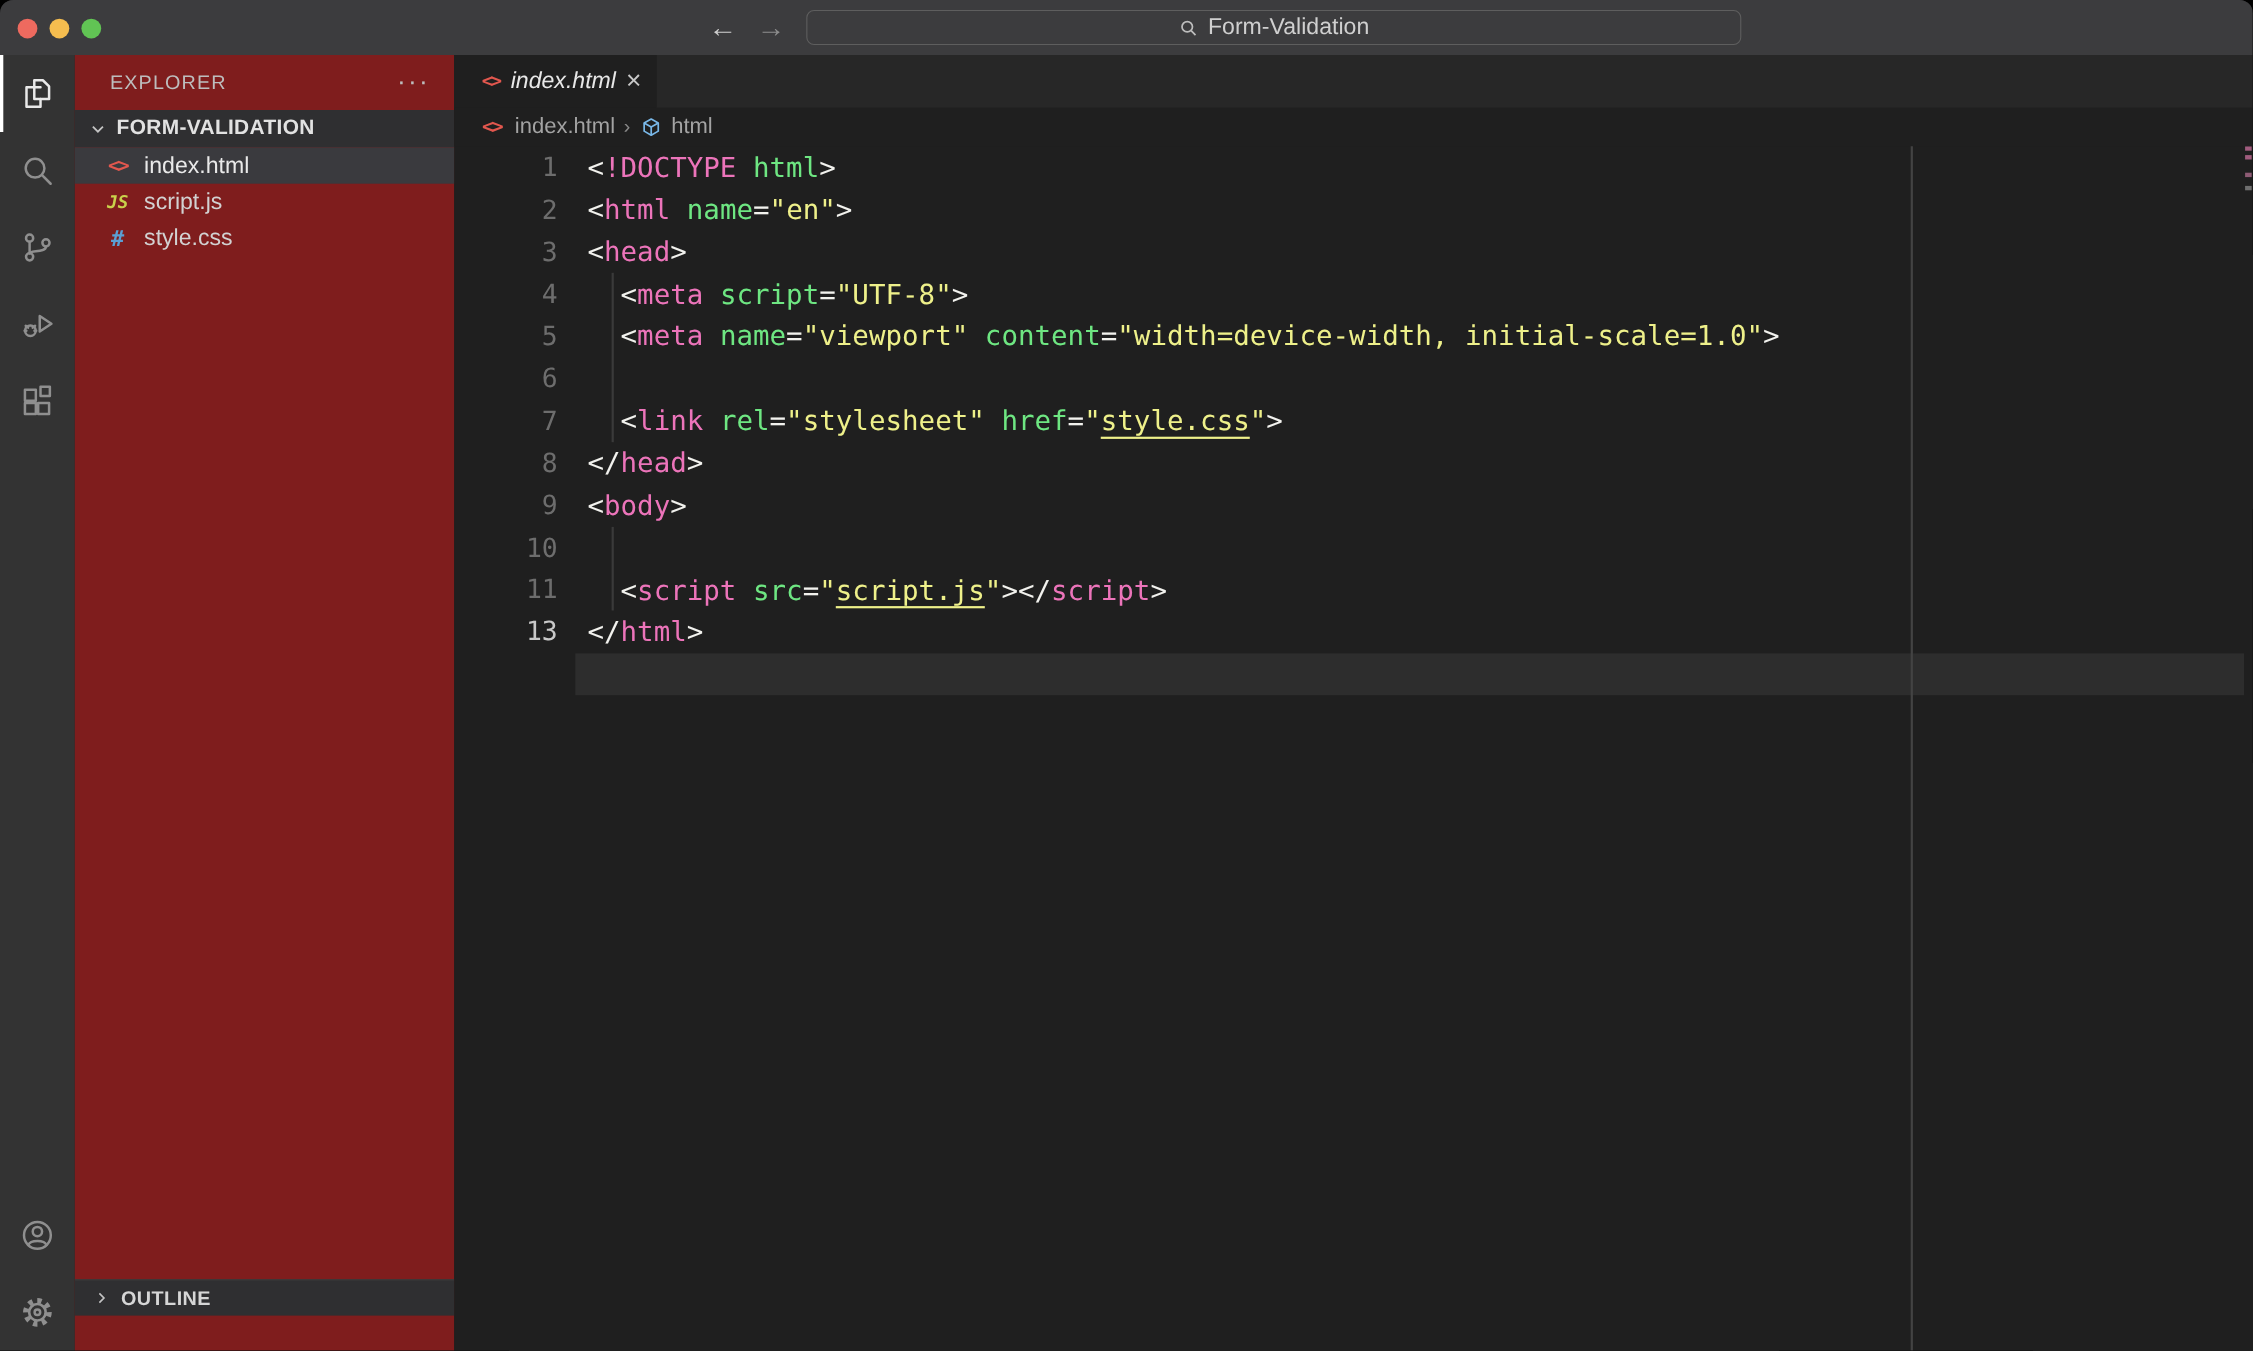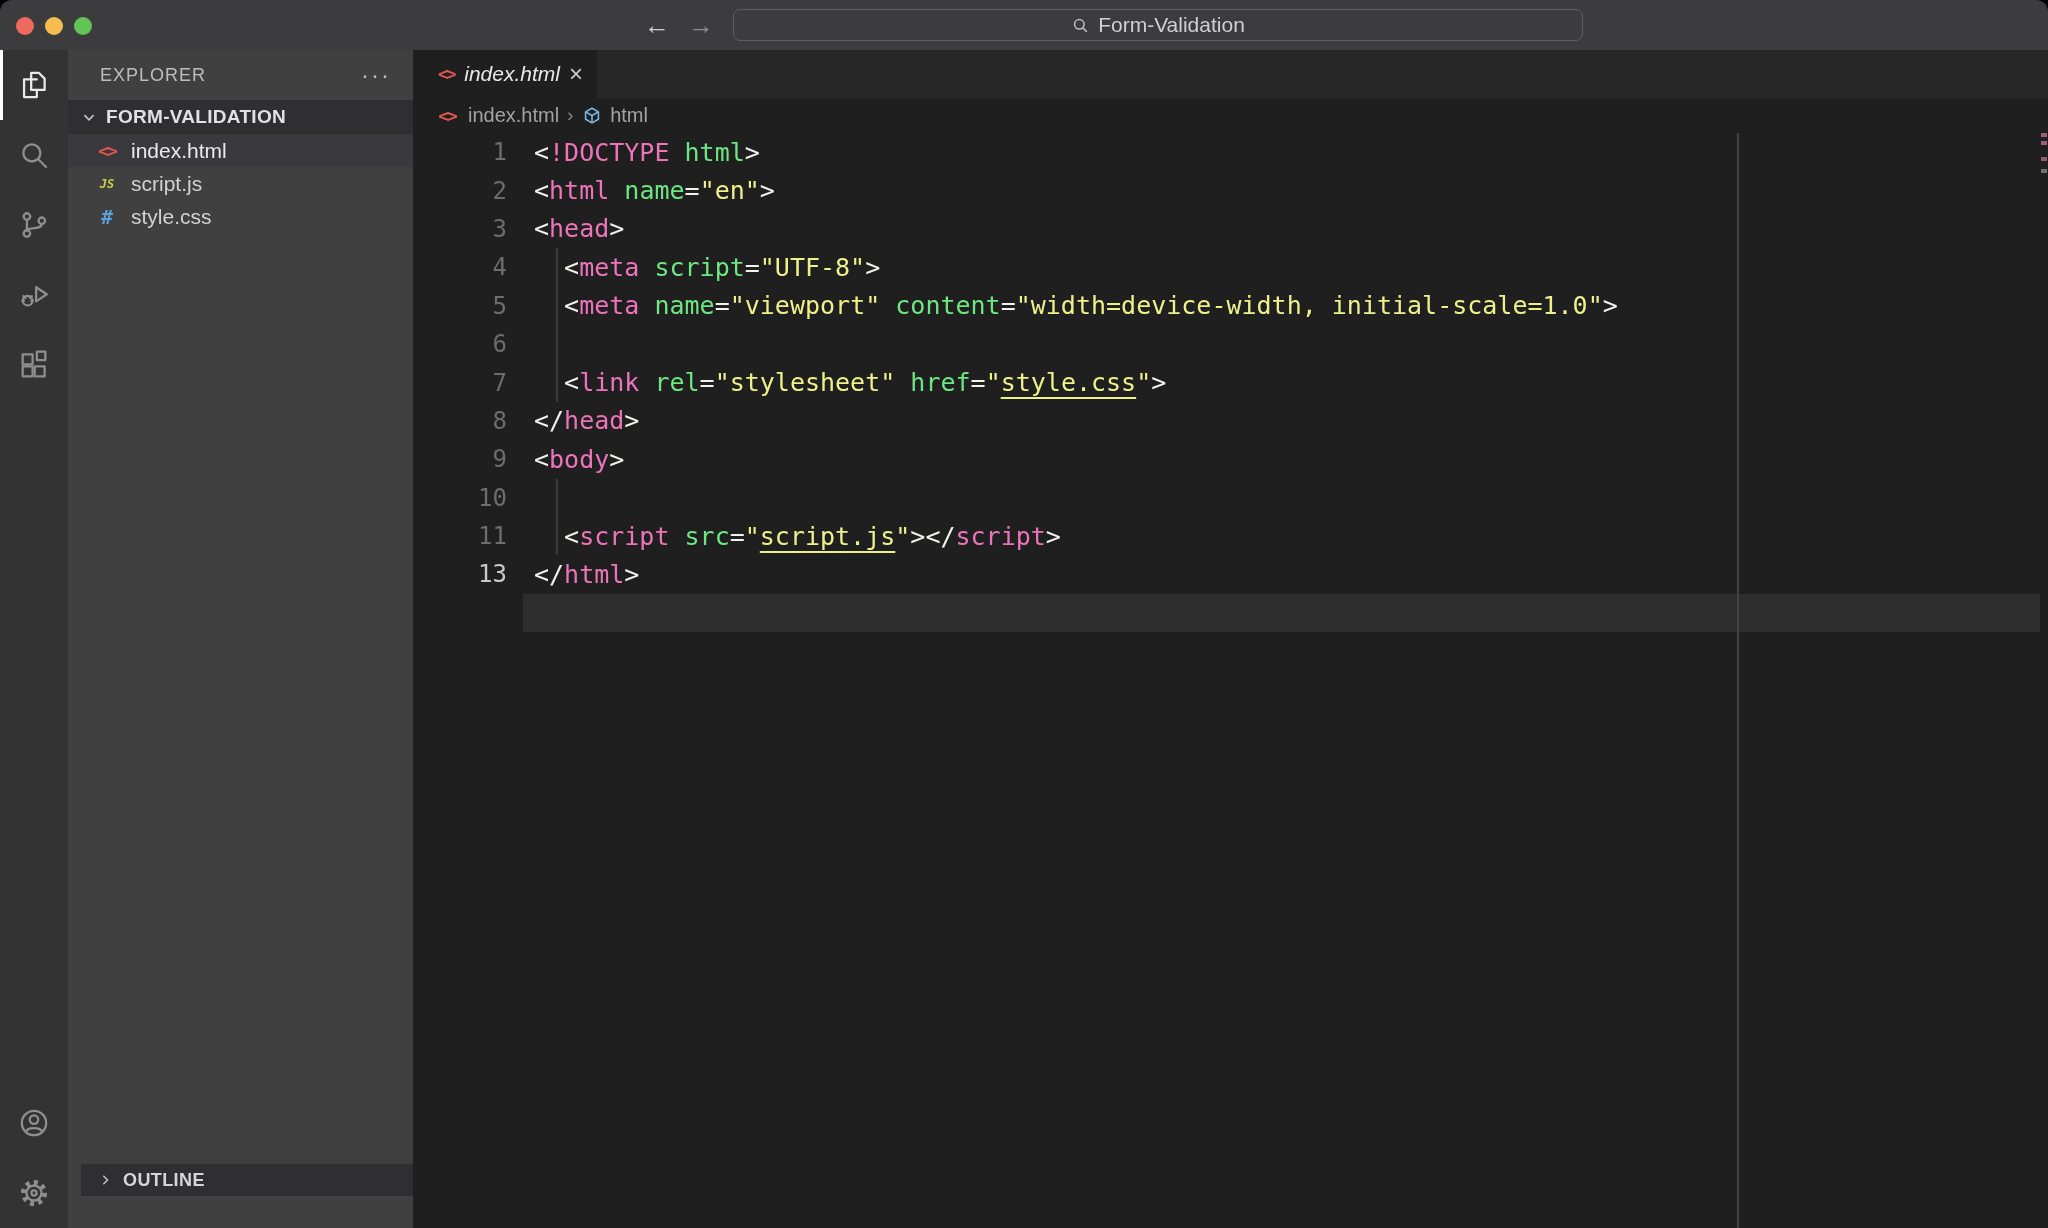--- a/index.html
+++ b/index.html
@@ -26,35 +26,35 @@
   .activitybar { position:absolute; left:0; top:50px; width:68px; bottom:0; background:#333333;
                  display:flex; flex-direction:column; }
   .ab-top { flex:1; display:flex; flex-direction:column; }
   .ab-bottom { display:flex; flex-direction:column; }
   .ab-item { position:relative; height:70px; display:flex; align-items:center; justify-content:center;
              color:#8f8f8f; }
   .ab-item.active { color:#e9e9e9; }
   .ab-item.active::before { content:""; position:absolute; left:0; top:0; bottom:0; width:3px; background:#ffffff; }
 
   
-  .sidebar { position:absolute; left:68px; top:50px; width:345px; bottom:0; background:#404040; }
+  .sidebar { position:absolute; left:68px; top:50px; width:345px; bottom:0; background:#7f1d1d; }
   .sb-header { height:50px; display:flex; align-items:center; padding:0 22px 0 32px; }
   .sb-header .sb-title { color:#bdbdbd; font-size:18px; letter-spacing:1px; }
   .sb-actions { margin-left:auto; color:#bdbdbd; font-size:24px; letter-spacing:2px; line-height:10px; }
   .sb-root { height:34px; background:#2f2f31; display:flex; align-items:center; gap:6px; padding-left:10px;
              color:#e2e2e2; font-weight:bold; font-size:19px; letter-spacing:.3px; }
   .sb-root svg { color:#c3c3c3; }
   .file-row { height:33px; display:flex; align-items:center; padding-left:25px; gap:10px;
               color:#d2d2d2; font-size:21px; }
   .file-row.selected { background:#3a3a3e; color:#e9e9e9; }
   .ficon { width:28px; text-align:center; font-family:"DejaVu Sans Mono", monospace; font-weight:bold; }
   .ficon.html { color:#e2574e; font-size:18px; letter-spacing:-2px; }
-  .ficon.js { color:#c9d14b; font-size:12px; font-style:italic; }
+  .ficon.js { color:#c9d14b; font-size:16px; font-style:italic; }
   .ficon.css { color:#5b9fd4; font-size:20px; }
-  .sb-section { position:absolute; left:13px; right:0; background:#2f2f31; border-top:1px solid #3c3c3c;
+  .sb-section { position:absolute; left:0; right:0; background:#2f2f31; border-top:1px solid #3c3c3c;
                 display:flex; align-items:center; gap:8px; padding-left:14px;
                 color:#d6d6d6; font-weight:bold; font-size:18px; letter-spacing:.4px; }
   .sb-section svg { color:#c3c3c3; }
   #section-outline { bottom:32px; height:33px; }
   #section-timeline { bottom:0; height:32px; }
 
   
   .editor { position:absolute; left:413px; top:50px; right:0; bottom:0; background:#1f1f1f; }
   .tabstrip { position:absolute; left:0; top:0; right:0; height:48px; background:#272727; }
   .tab { position:absolute; left:0; top:0; width:184px; height:48px; background:#1f1f1f;

